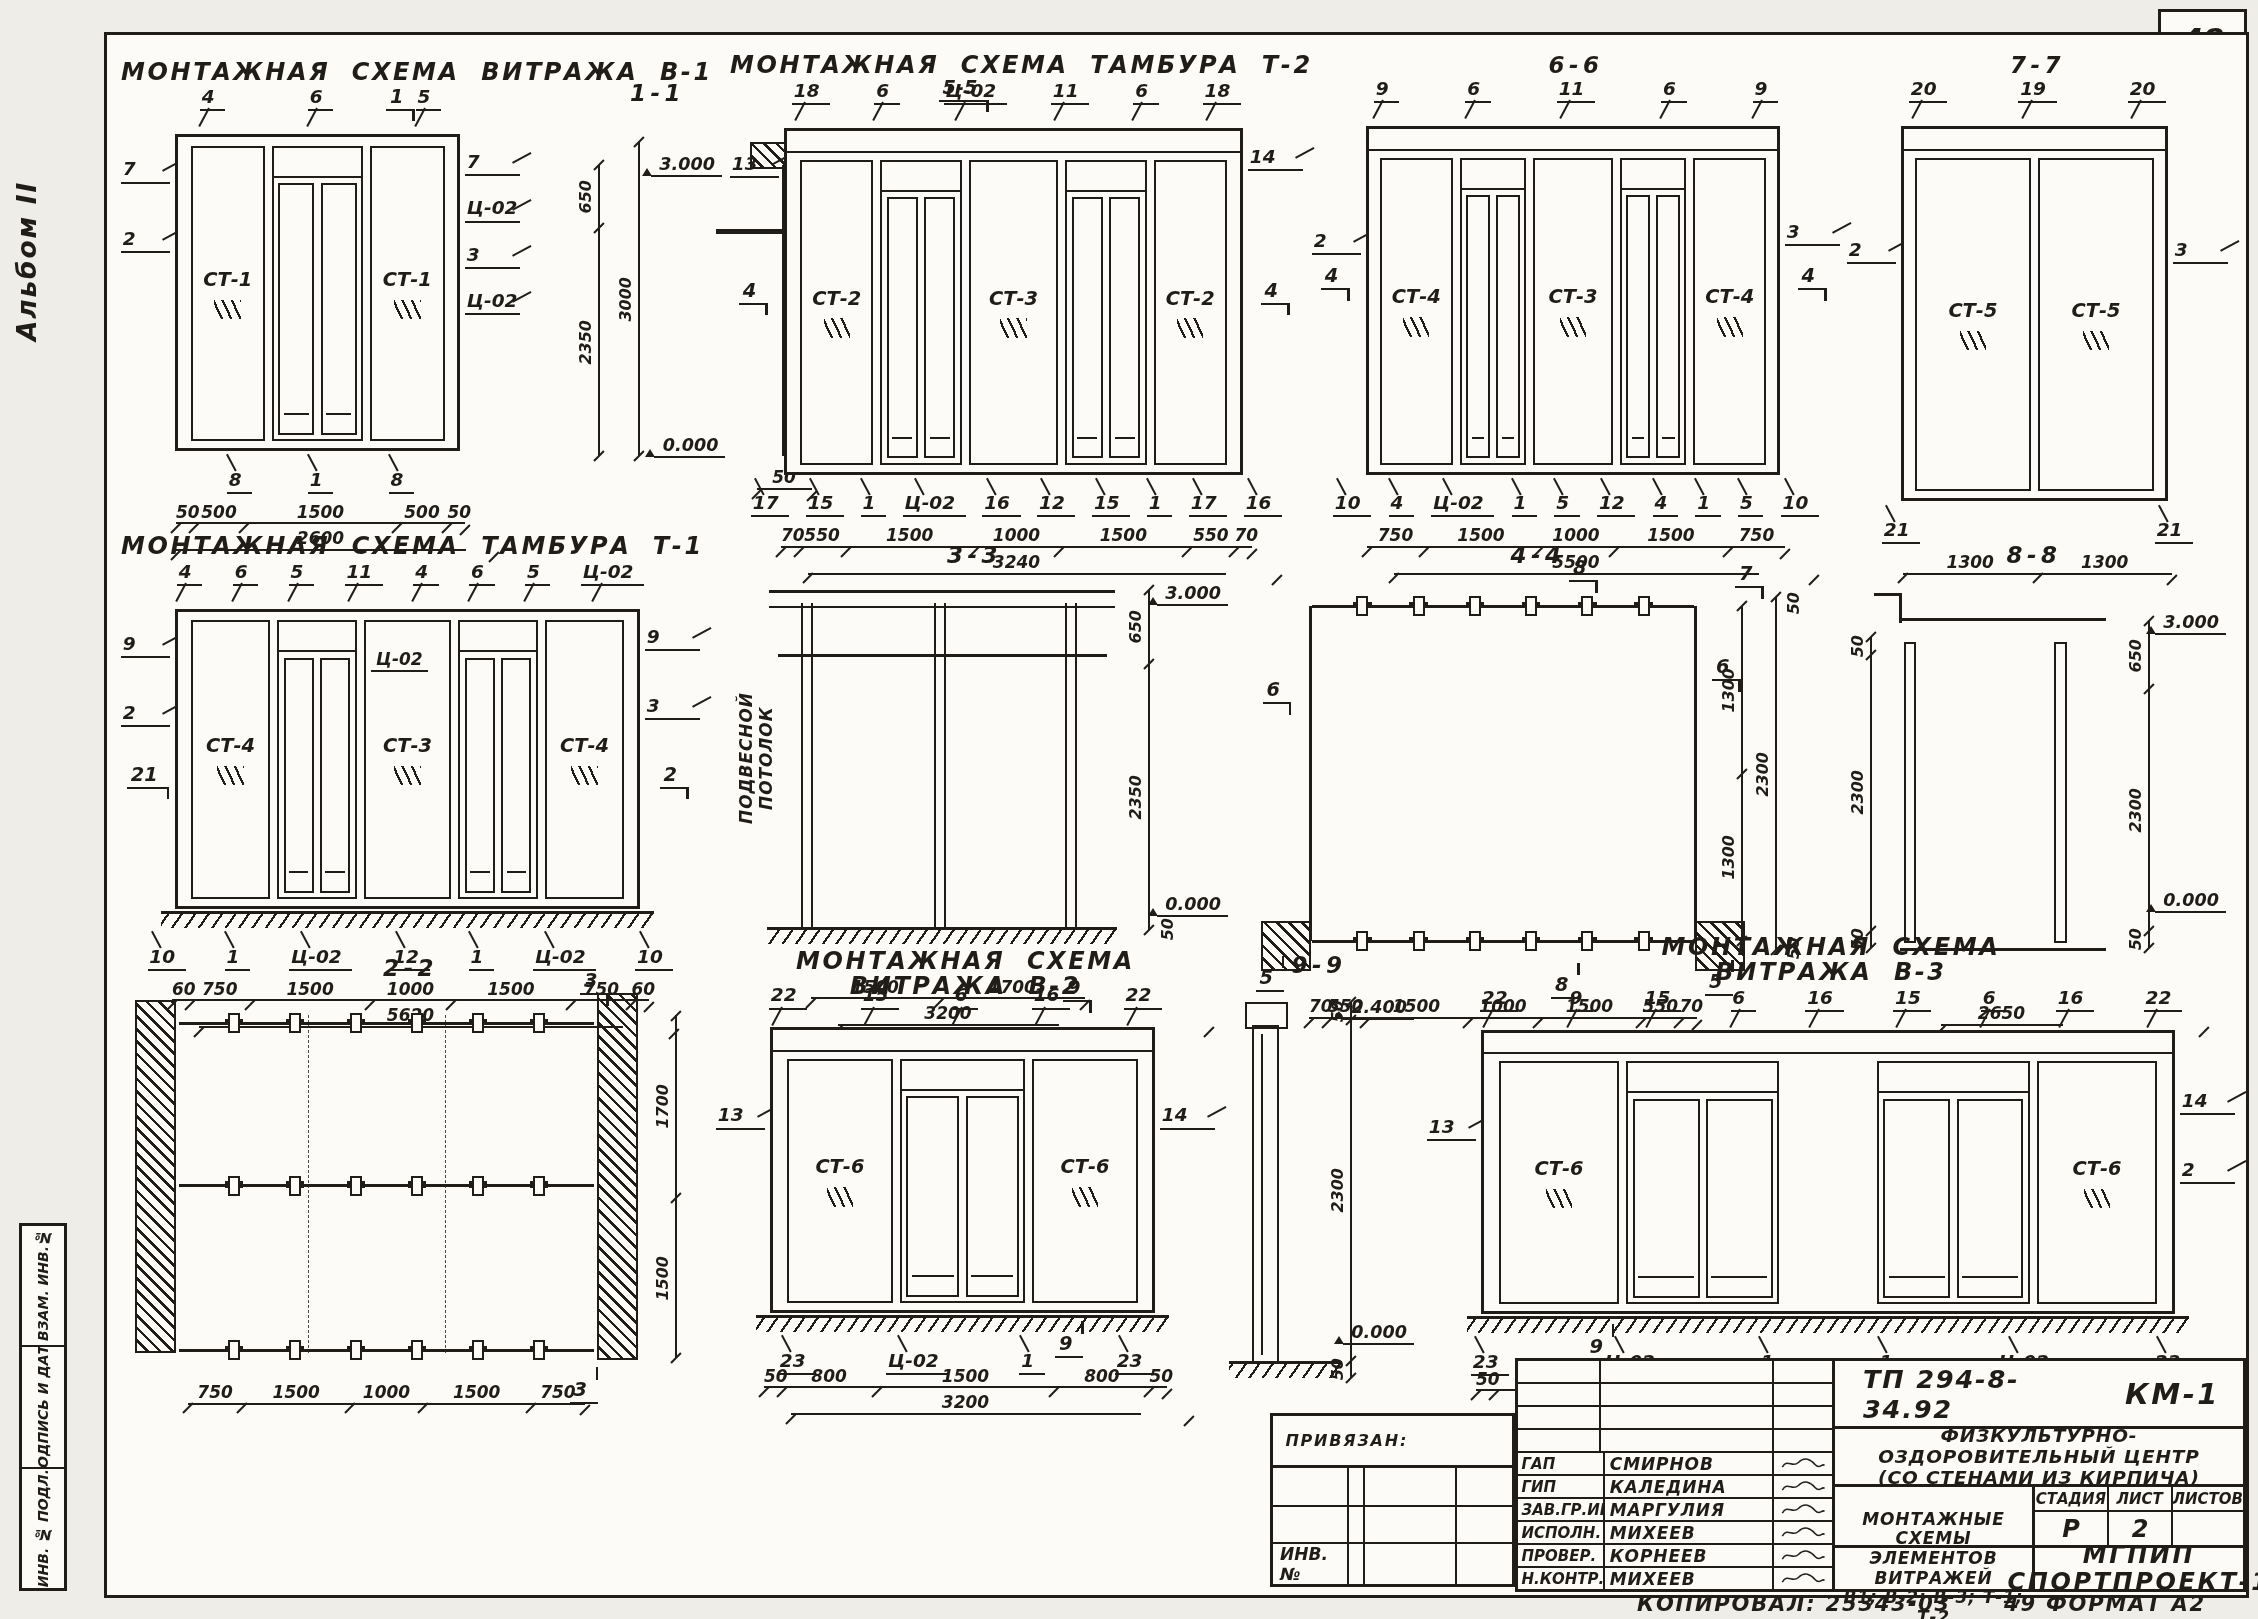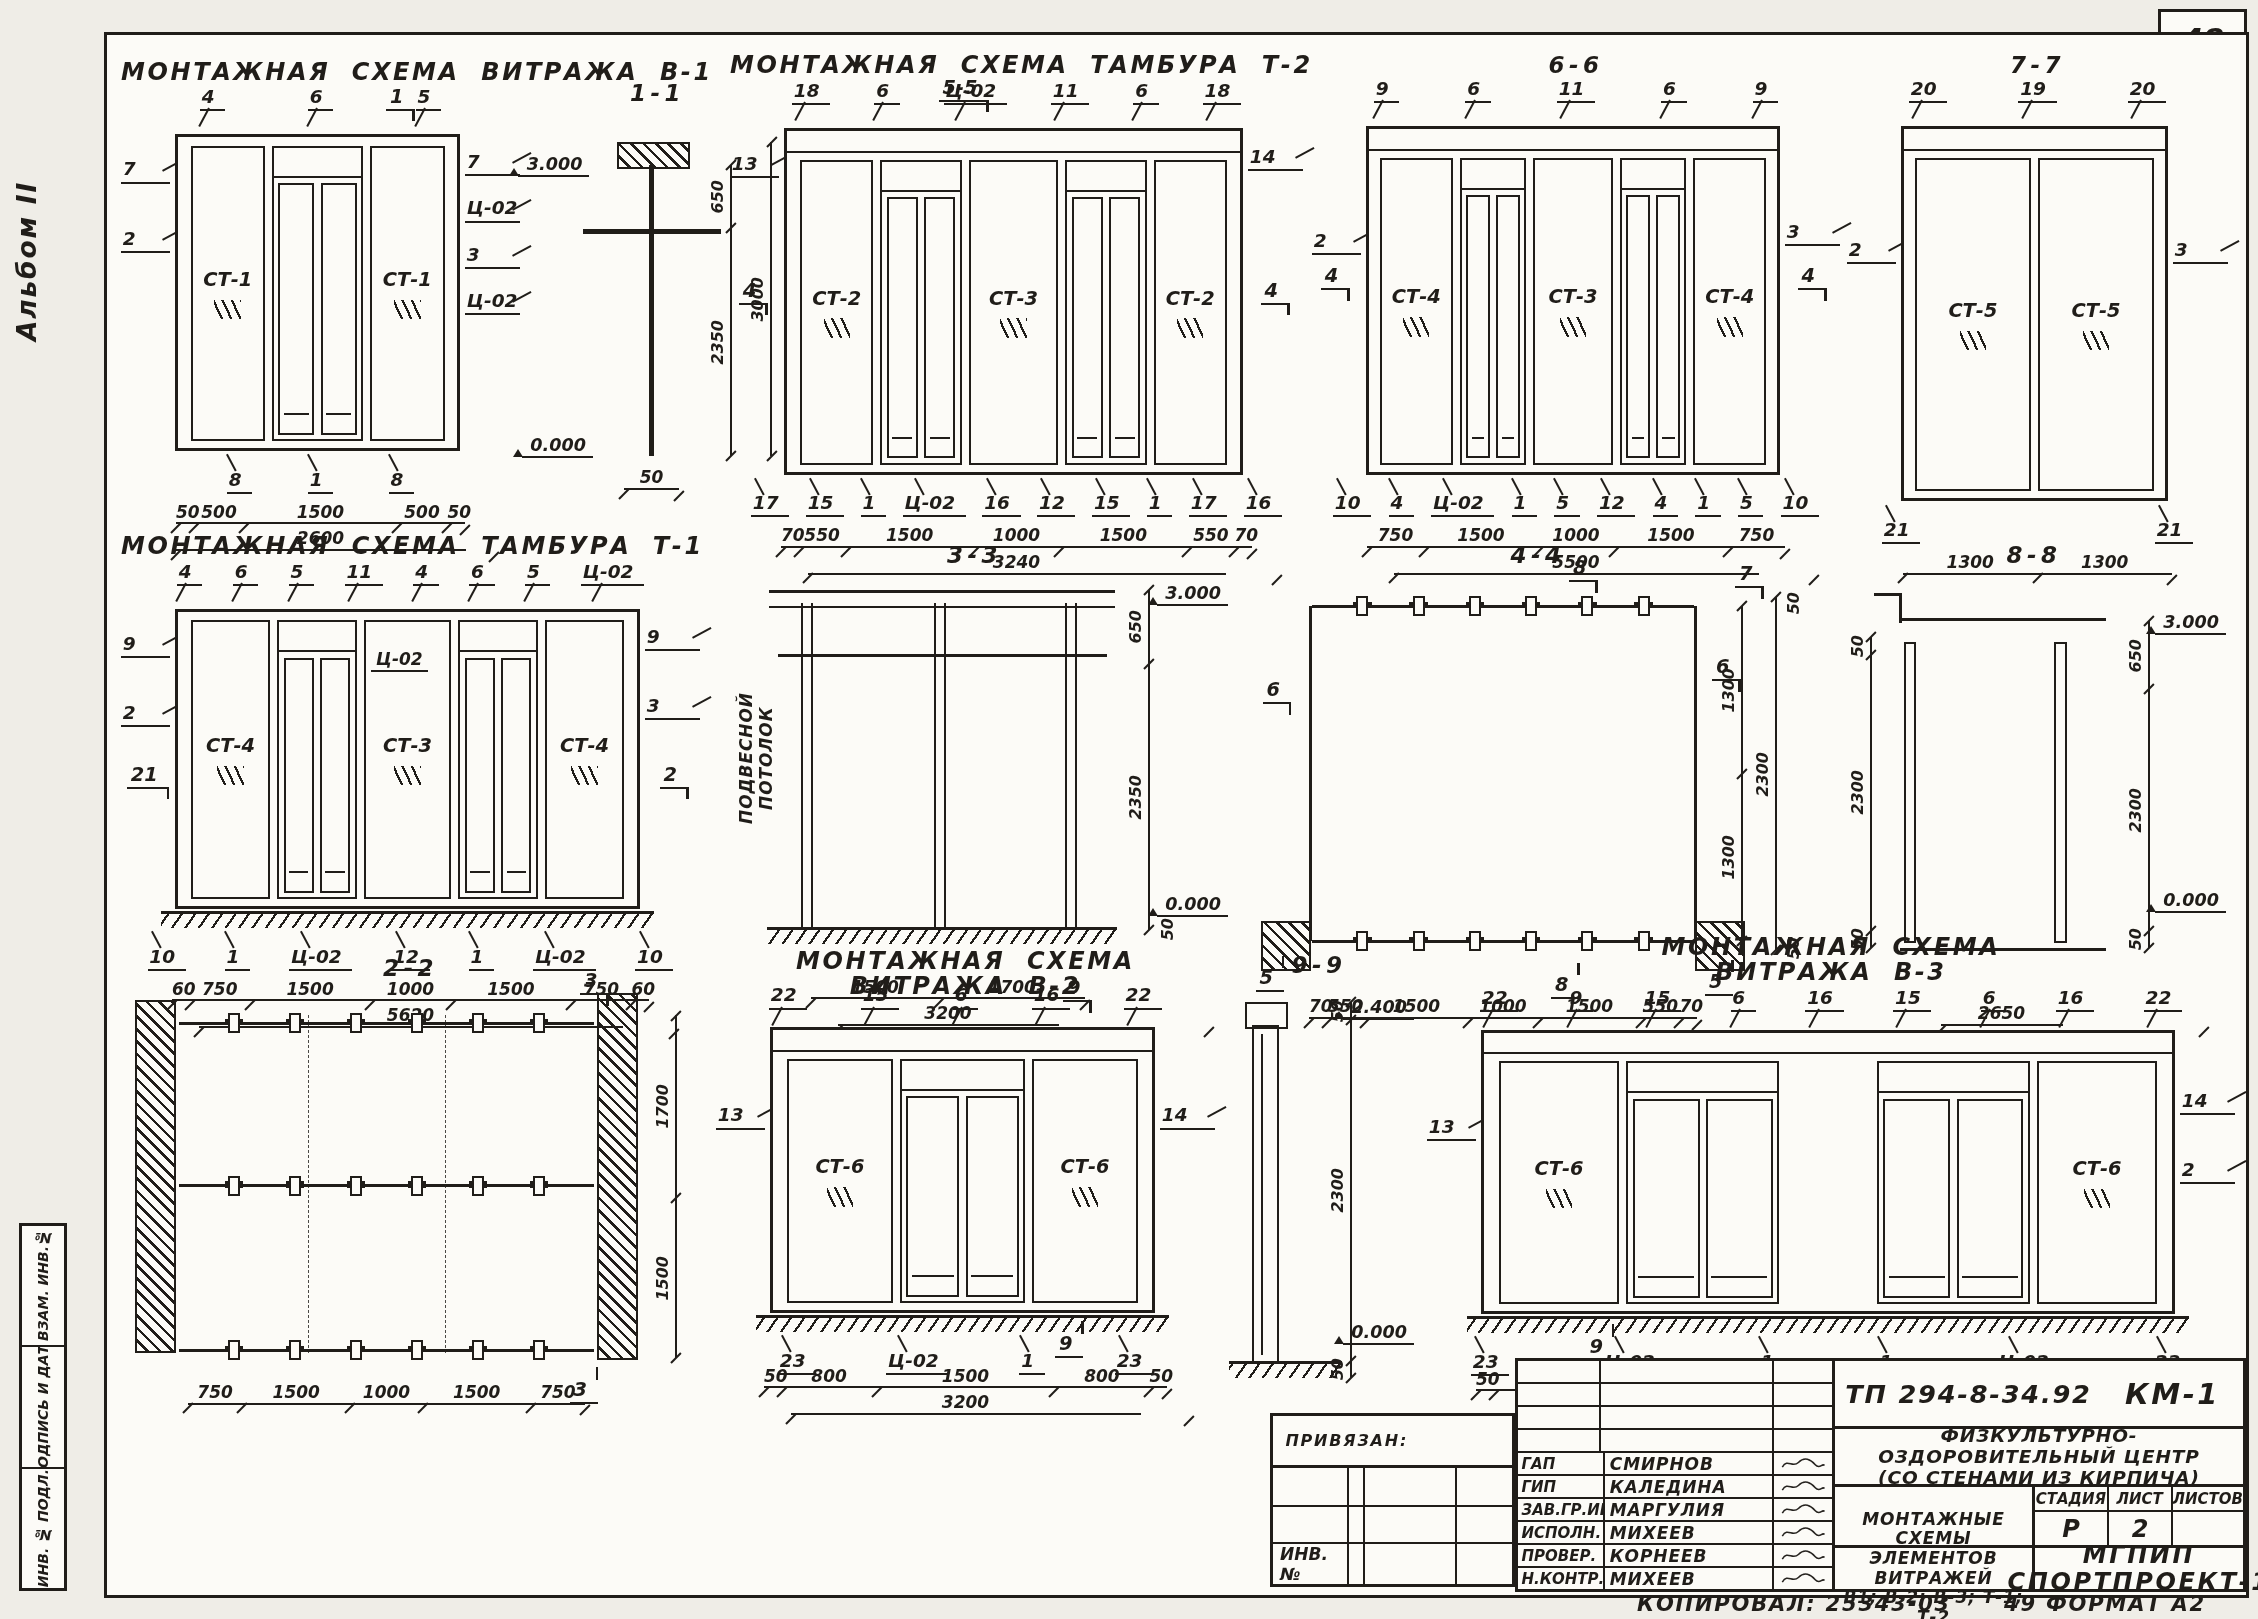--- a/index.html
+++ b/index.html
@@ -127,21 +127,21 @@
   .tb-rrow i:nth-child(2){flex:1;}
   .tb-rrow i:nth-child(3){width:58px;border-right:none;}
   .tb-rolewrap{flex:1;display:flex;flex-direction:column;}
   .tb-role{flex:1;display:flex;border-bottom:2.2px solid currentColor;align-items:stretch;}
   .tb-role:last-child{border-bottom:none;}
   .tb-role .role{width:81px;border-right:2.2px solid currentColor;display:flex;align-items:center;padding-left:3.5px;font-size:15px;white-space:nowrap;overflow:hidden;}
   .tb-role .name{flex:1;border-right:2.2px solid currentColor;display:flex;align-items:center;padding-left:5.3px;font-size:17px;letter-spacing:0.9px;white-space:nowrap;overflow:hidden;}
   .tb-role .sig{width:58px;display:flex;align-items:center;justify-content:center;color:#2a2username;color:#26231f;}
   .tb-right{flex:1;display:flex;flex-direction:column;min-width:0;}
   .tb-coderow{height:65px;border-bottom:3.1px solid currentColor;display:flex;align-items:center;}
-  .tb-coderow .doc{flex:1;text-align:center;font-size:25.6px;letter-spacing:1.8px;}
+  .tb-coderow .doc{flex:1;text-align:left;font-size:25.6px;letter-spacing:1.8px;padding-left:28px;}
   .tb-coderow .km{width:141px;text-align:center;font-size:29px;letter-spacing:2.6px;}
   .tb-proj{height:55px;border-bottom:3.1px solid currentColor;display:flex;flex-direction:column;align-items:center;justify-content:center;font-size:18.5px;letter-spacing:0.9px;line-height:1.15;text-align:center;}
   .tb-midrow{height:58px;border-bottom:3.1px solid currentColor;display:flex;}
   .tb-blank{flex:1;border-right:3.1px solid currentColor;}
   .tb-stages{width:208px;display:flex;flex-direction:column;}
   .tb-sthead{height:23px;display:flex;border-bottom:2.2px solid currentColor;}
   .tb-sthead i,.tb-stvals i{display:flex;align-items:center;justify-content:center;border-right:2.2px solid currentColor;font-size:15px;font-style:italic;}
   .tb-sthead i:nth-child(1),.tb-stvals i:nth-child(1){width:72px;}
   .tb-sthead i:nth-child(2),.tb-stvals i:nth-child(2){width:62px;}
   .tb-sthead i:nth-child(3),.tb-stvals i:nth-child(3){flex:1;border-right:none;}
@@ -235,21 +235,21 @@
         <span class="dim" style="flex-grow: 500;">500</span>
         <span class="dim" style="flex-grow: 1500;">1500</span>
         <span class="dim" style="flex-grow: 500;">500</span>
         <span class="dim" style="flex-grow: 50;">50</span>
       </div>
     <div class="dims total">
       <span class="dim" style="margin:0 28px;flex:1;">2600</span>
     </div>
   </div>
 
-  <div class="scheme" style="left:418px;top:46px;width:265px;height:476px;">
+  <div class="scheme" style="left:418px;top:46px;width:265px;height:476px;align-items:center;">
     <div class="sch-title sec">1-1</div>
     <div style="position:relative;flex:1;">
       <span class="lvl" style="left:-7px;top:49px;">3.000</span>
       <span class="lvl" style="left:-3.5px;bottom:99px;">0.000</span>
       <div class="hatchblk" style="position:absolute;left:92px;top:37px;width:69px;height:23px;"></div>
       <div style="position:absolute;left:124px;top:60px;width:5.3px;height:291px;background:currentColor;"></div>
       <div style="position:absolute;left:58px;top:124px;width:138px;height:4.4px;background:currentColor;"></div>
       <div class="vdims" style="position:absolute;right:49px;top:60px;height:291px;">
 
       <span class="vdim" style="flex-grow: 650;">

